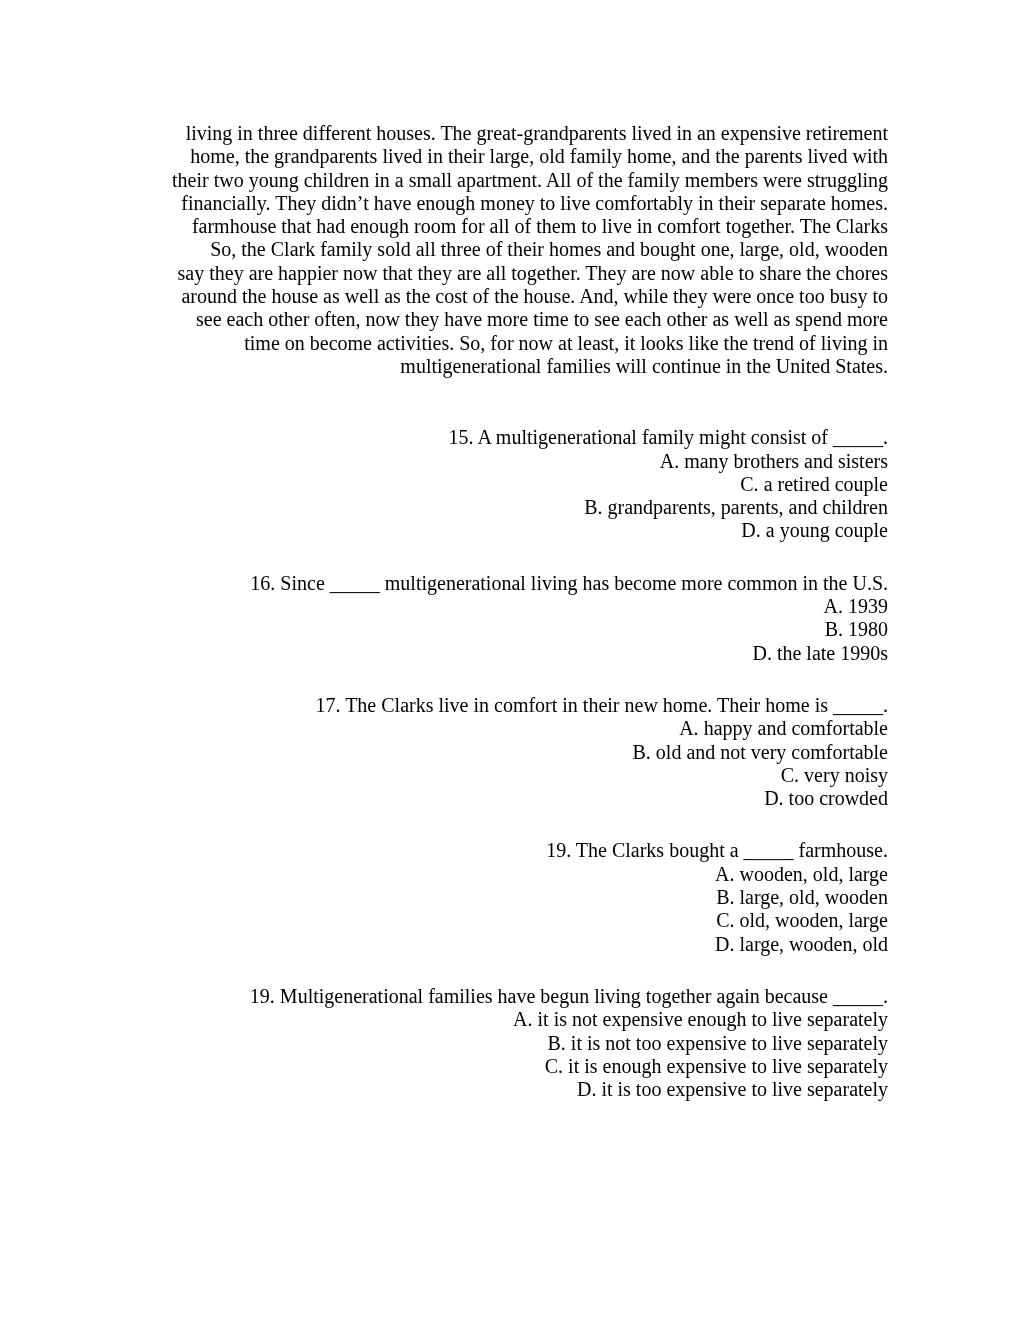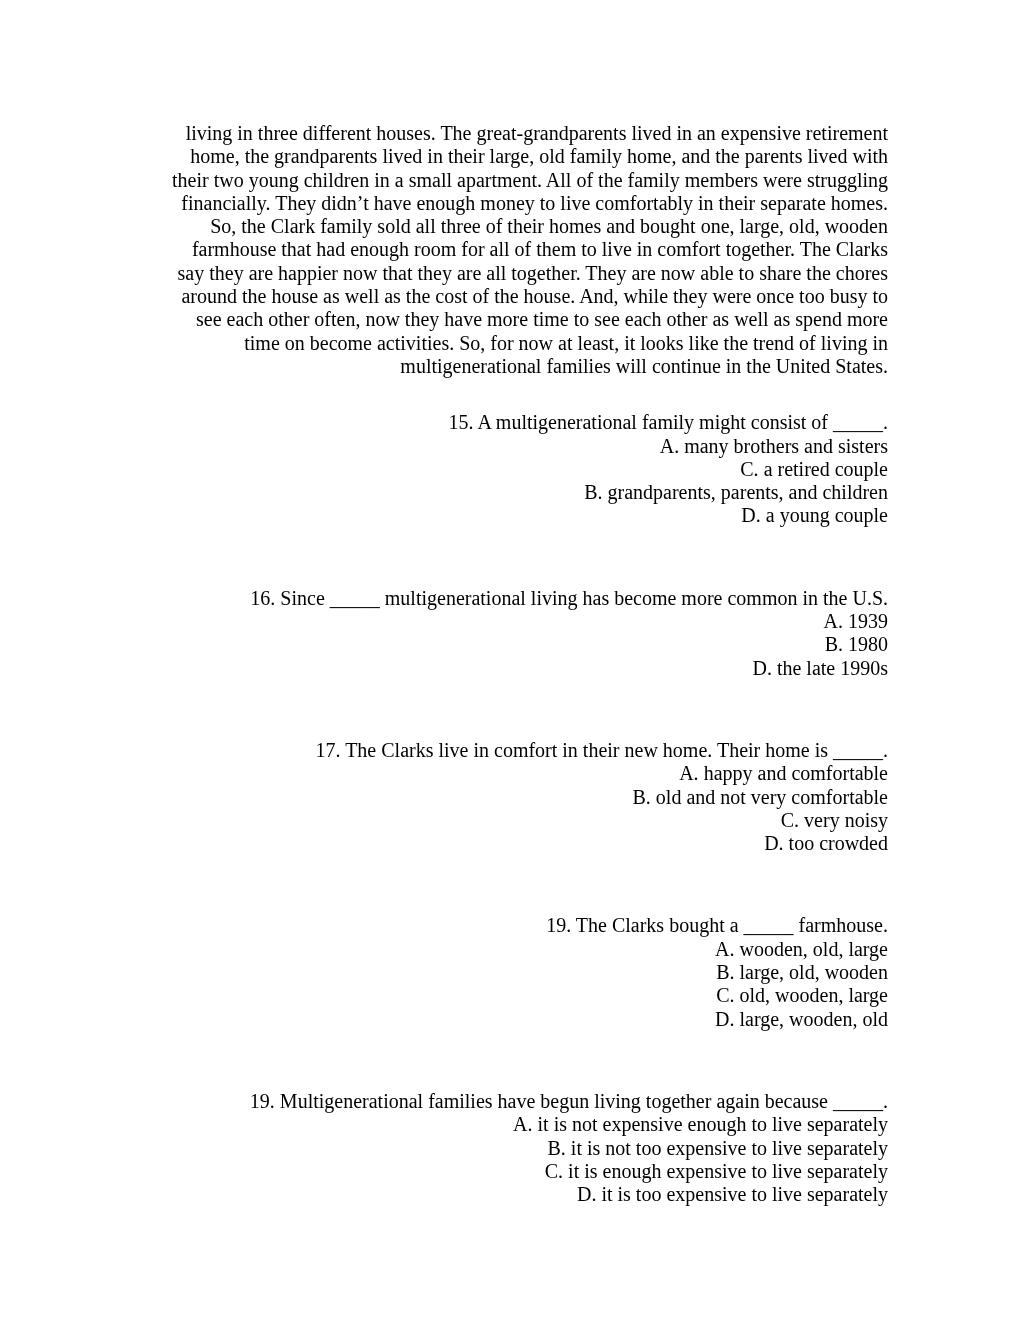--- a/index.html
+++ b/index.html
@@ -21,38 +21,38 @@
     top: 122px;
     width: 740px;
     font-size: 20px;
     line-height: 23.3px;
     text-align: right;
   }
   .line {
     white-space: nowrap;
   }
   .question {
-    margin-top: 59px;
+    margin-top: 29px;
   }
   .question.first {
-    margin-top: 33px;
+    margin-top: 48px;
   }
 </style>
 </head>
 <body>
 
 <div class="content">
 
   <div class="passage">
     <div class="line">living in three different houses. The great-grandparents lived in an expensive retirement</div>
     <div class="line">home, the grandparents lived in their large, old family home, and the parents lived with</div>
     <div class="line">their two young children in a small apartment. All of the family members were struggling</div>
     <div class="line">financially. They didn’t have enough money to live comfortably in their separate homes.</div>
+    <div class="line">farmhouse that had enough room for all of them to live in comfort together. The Clarks</div>
     <div class="line">So, the Clark family sold all three of their homes and bought one, large, old, wooden</div>
-    <div class="line">farmhouse that had enough room for all of them to live in comfort together. The Clarks</div>
     <div class="line">say they are happier now that they are all together. They are now able to share the chores</div>
     <div class="line">around the house as well as the cost of the house. And, while they were once too busy to</div>
     <div class="line">see each other often, now they have more time to see each other as well as spend more</div>
     <div class="line">time on become activities. So, for now at least, it looks like the trend of living in</div>
     <div class="line">multigenerational families will continue in the United States.</div>
   </div>
 
   <div class="question first">
     <div class="line stem"><span>15.</span> <span>A multigenerational family might consist of _____.</span></div>
     <div class="line option"><span>A.</span> <span>many brothers and sisters</span></div>

